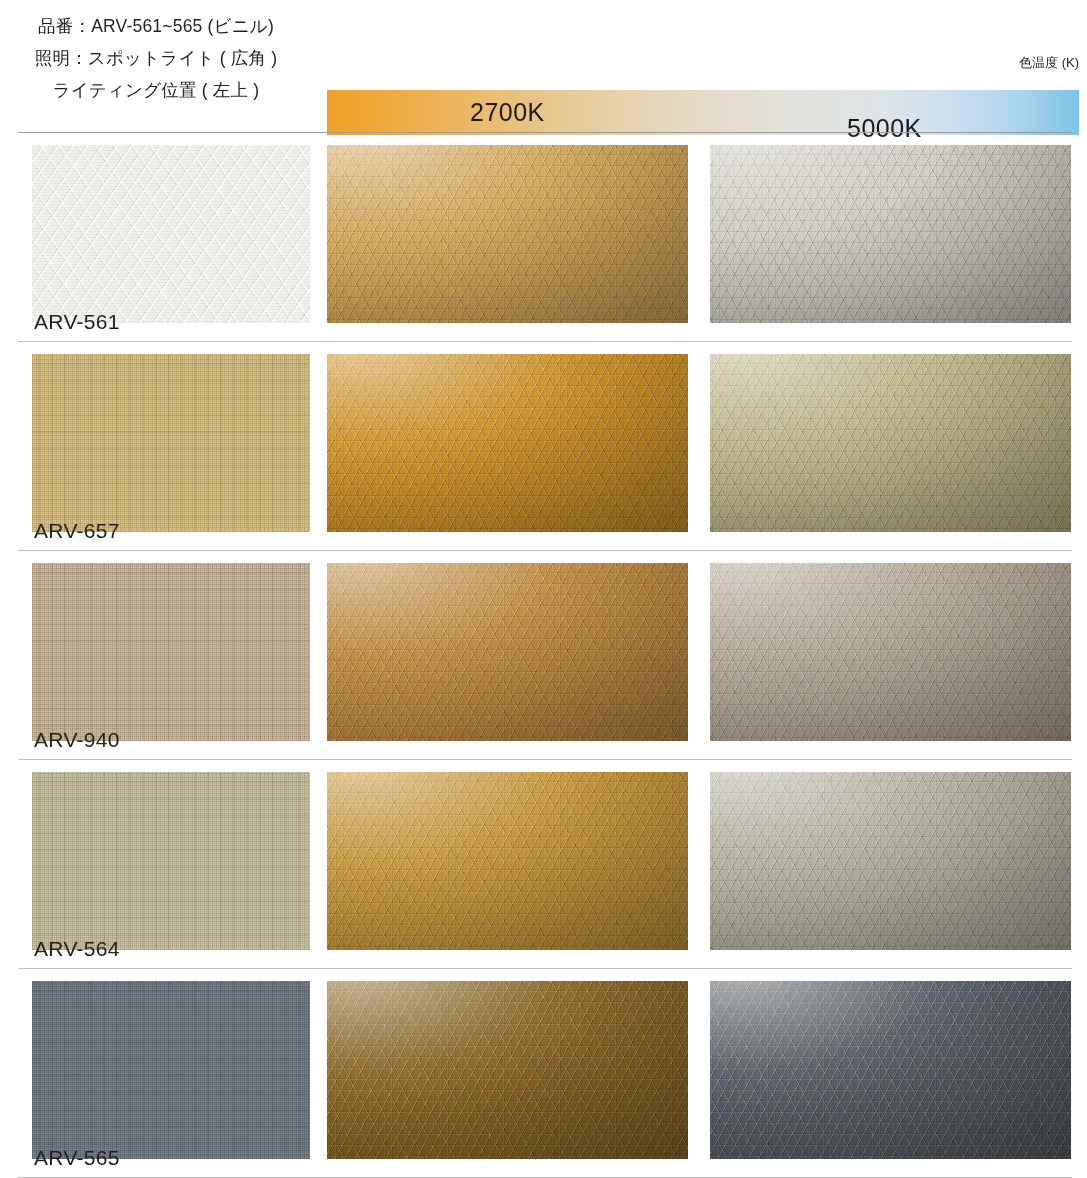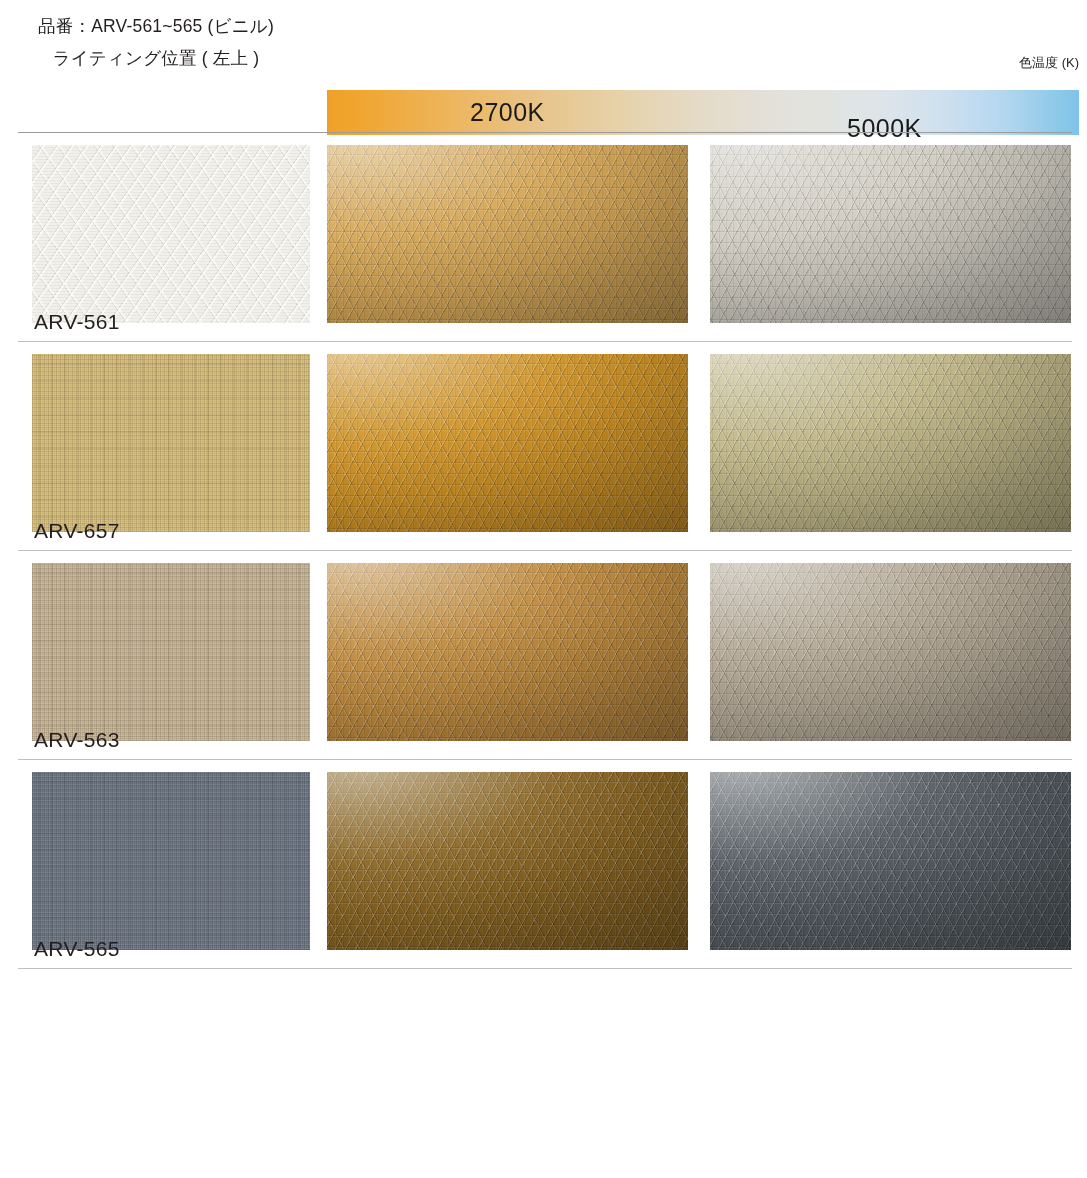--- a/index.html
+++ b/index.html
@@ -211,20 +211,21 @@
     white-space: nowrap;
   }
 </style>
 </head>
 <body>
 
 <div id="header">
 
   <div id="meta-block">
     <div class="meta-line">品番：ARV-561~565 (ビニル)</div>
+    <div class="meta-line">照明：スポットライト ( 広角 )</div>
     <div class="meta-line">ライティング位置 ( 左上 )</div>
   </div>
 
   <div id="ct-axis-label">色温度 (K)</div>
 
   <div id="ct-bar">
     <div class="ct-tick-label" id="ct-label-2700">2700K</div>
     <div class="ct-tick-label" id="ct-label-5000">5000K</div>
   </div>
 
@@ -276,21 +277,39 @@
       <div class="swatch col-warm">
         <div class="base" style="background:#c08a3c"></div>
         <div class="tex relief"></div>
         <div class="light spot-light"></div>
       </div>
       <div class="swatch col-cool">
         <div class="base" style="background:#b3a794"></div>
         <div class="tex relief"></div>
         <div class="light spot-light"></div>
       </div>
-      <div class="swatch-caption">ARV-563</div>
+      <div class="swatch-caption">ARV-940</div>
+      <div class="row-rule"></div>
+    </div>
+    <div class="sample-row">
+      <div class="swatch col-base">
+        <div class="base" style="background:#c4bd99"></div>
+        <div class="tex weave"></div>
+      </div>
+      <div class="swatch col-warm">
+        <div class="base" style="background:#c79535"></div>
+        <div class="tex relief"></div>
+        <div class="light spot-light"></div>
+      </div>
+      <div class="swatch col-cool">
+        <div class="base" style="background:#b5b1a0"></div>
+        <div class="tex relief"></div>
+        <div class="light spot-light"></div>
+      </div>
+      <div class="swatch-caption">ARV-564</div>
       <div class="row-rule"></div>
     </div>
     <div class="sample-row last">
       <div class="swatch col-base">
         <div class="base" style="background:#6a7480"></div>
         <div class="tex weave"></div>
       </div>
       <div class="swatch col-warm">
         <div class="base" style="background:#8a6521"></div>
         <div class="tex relief"></div>

